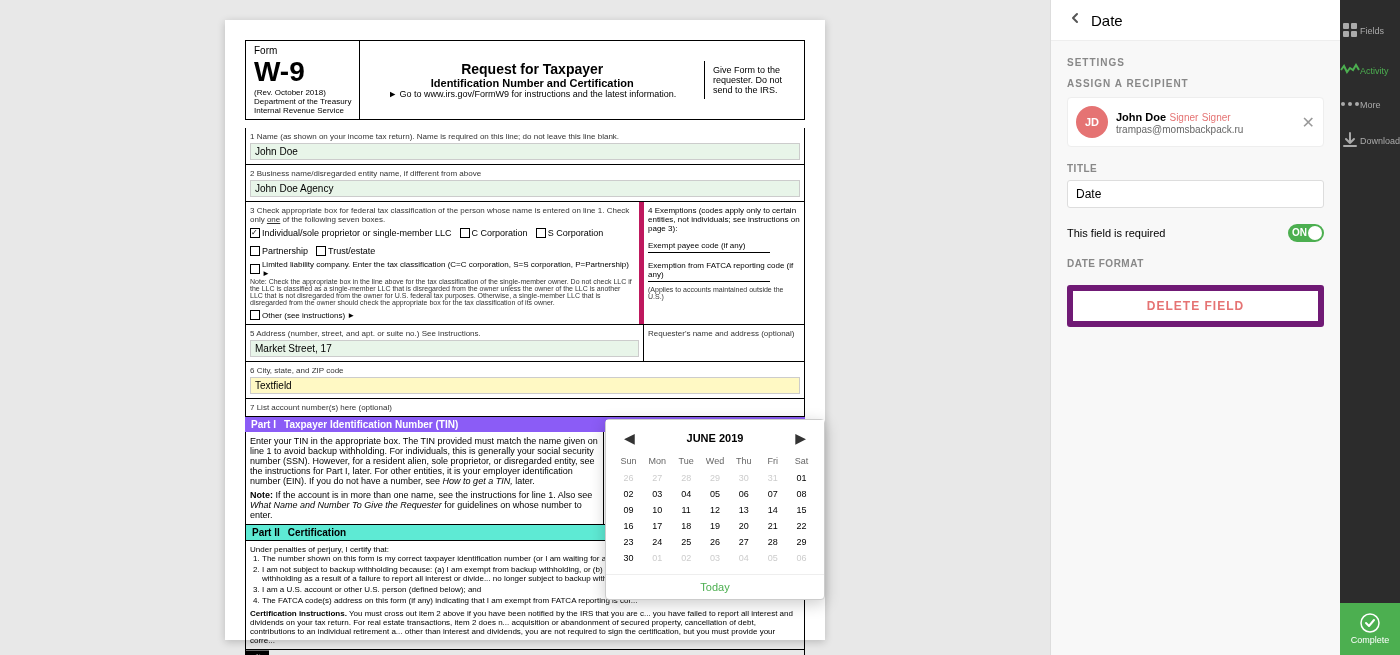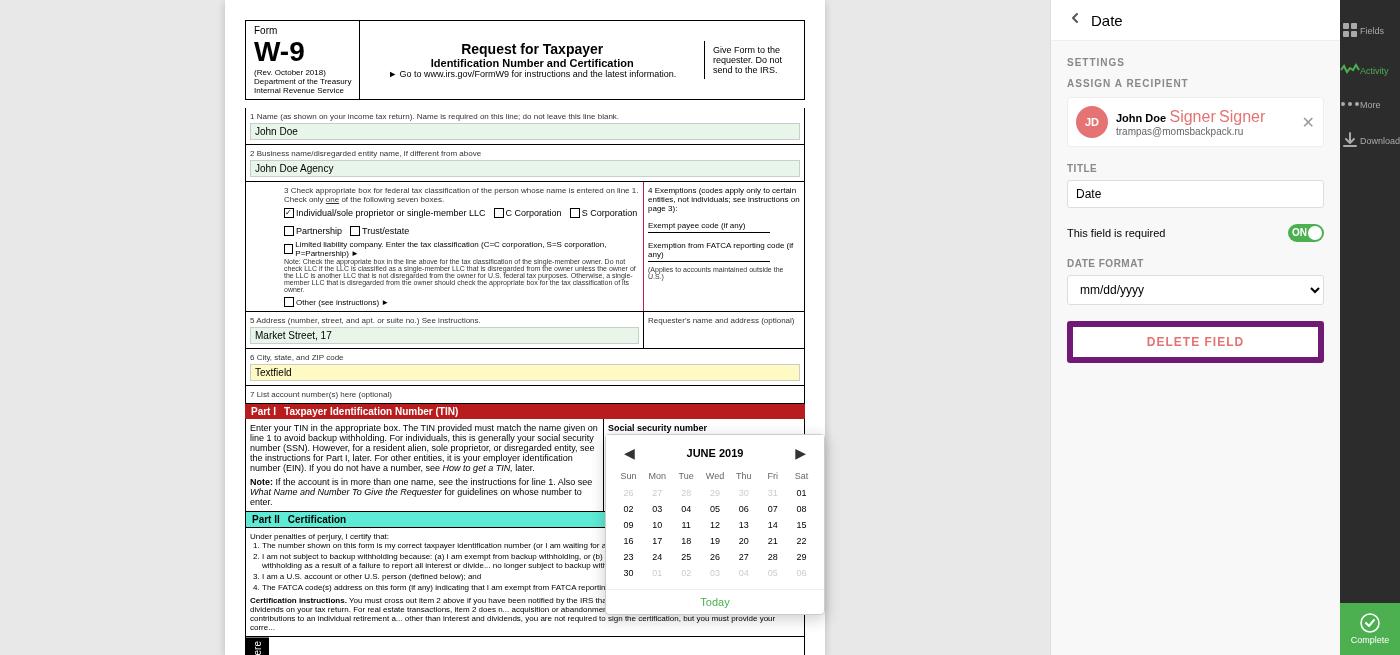--- a/index.html
+++ b/index.html
@@ -5,20 +5,21 @@
     * { box-sizing: border-box; margin: 0; padding: 0; }
     body { font-family: Arial, sans-serif; font-size: 12px; background: #e8e8e8; display: flex; height: 655px; overflow: hidden; }
 
     
     .doc-area {
       flex: 1;
       overflow-y: auto;
       background: #e8e8e8;
       display: flex;
       justify-content: center;
+      padding: 20px;
     }
     .document {
       background: white;
       width: 600px;
       min-height: 620px;
       padding: 20px;
       font-size: 10px;
       position: relative;
       box-shadow: 0 2px 8px rgba(0,0,0,0.2);
     }
@@ -61,21 +62,21 @@
       margin-top: 2px;
       font-size: 10px;
     }
     .field-input.yellow { background: #fff9c4; }
 
     .classification-section {
       border: 1px solid #000;
       border-top: none;
       display: flex;
     }
-    .class-left { flex: 1; padding: 4px; border-right: 1px solid #be185d; margin-left: 34px; }
+    .class-left { flex: 1; padding: 4px; border-right: 5px solid #be185d; }
     .class-right { width: 160px; padding: 4px; font-size: 8px; }
 
     .checkboxes { display: flex; gap: 8px; margin: 4px 0; font-size: 9px; align-items: center; flex-wrap: wrap; }
     .checkbox-item { display: flex; align-items: center; gap: 2px; }
     .cb { width: 10px; height: 10px; border: 1px solid #000; display: inline-block; background: white; }
     .cb.checked { background: #fff; position: relative; }
     .cb.checked::after { content: '✓'; font-size: 8px; position: absolute; top: -1px; left: 0; }
 
     .llc-row, .other-row { font-size: 8px; margin-top: 4px; }
     .small-note { font-size: 7px; color: #333; }
@@ -94,21 +95,21 @@
       padding: 4px;
     }
 
     .account-row {
       border: 1px solid #000;
       border-top: none;
       padding: 4px;
     }
 
     .part-header {
-      background: #b91c1c;
+      background: #8b5cf6;
       color: white;
       padding: 2px 6px;
       font-size: 10px;
       font-weight: bold;
       display: flex;
       gap: 8px;
       align-items: center;
     }
     .part-header-light {
       border: 1px solid #000;
@@ -231,21 +232,21 @@
       background: #e57373;
       color: white;
       display: flex; align-items: center; justify-content: center;
       font-size: 11px; font-weight: bold;
       margin-right: 8px;
       flex-shrink: 0;
     }
     .recipient-info { flex: 1; }
     .recipient-name { font-size: 11px; font-weight: bold; }
     .recipient-email { font-size: 10px; color: #666; }
-    .recipient-role { font-size: 16px; color: #e57373; }
+    .recipient-role { font-size: 10px; color: #e57373; }
     .remove-btn { background: none; border: none; cursor: pointer; color: #999; font-size: 16px; }
 
     .field-group { margin-bottom: 16px; }
     .field-group-label { font-size: 10px; color: #888; font-weight: bold; letter-spacing: 0.5px; margin-bottom: 6px; text-transform: uppercase; }
     .text-input {
       width: 100%;
       border: 1px solid #ddd;
       border-radius: 3px;
       padding: 6px 8px;
       font-size: 12px;
@@ -598,25 +599,20 @@
 
     <div class="required-row">
       <div class="required-text">This field is required</div>
       <div class="toggle">
         <span class="toggle-on">ON</span>
       </div>
     </div>
 
     <div class="date-format-row">
       <div class="field-group-label">DATE FORMAT</div>
-      <select class="select-input">
-        <option>mm/dd/yyyy</option>
-        <option>dd/mm/yyyy</option>
-        <option>yyyy/mm/dd</option>
-      </select>
     </div>
 
     <button class="delete-btn">DELETE FIELD</button>
   </div>
 </div>
 
 <div class="sidebar">
   <div class="sidebar-icon">
     <svg width="20" height="20" viewBox="0 0 20 20" fill="none">
       <rect x="3" y="3" width="6" height="6" rx="1" fill="#aaa"></rect>

